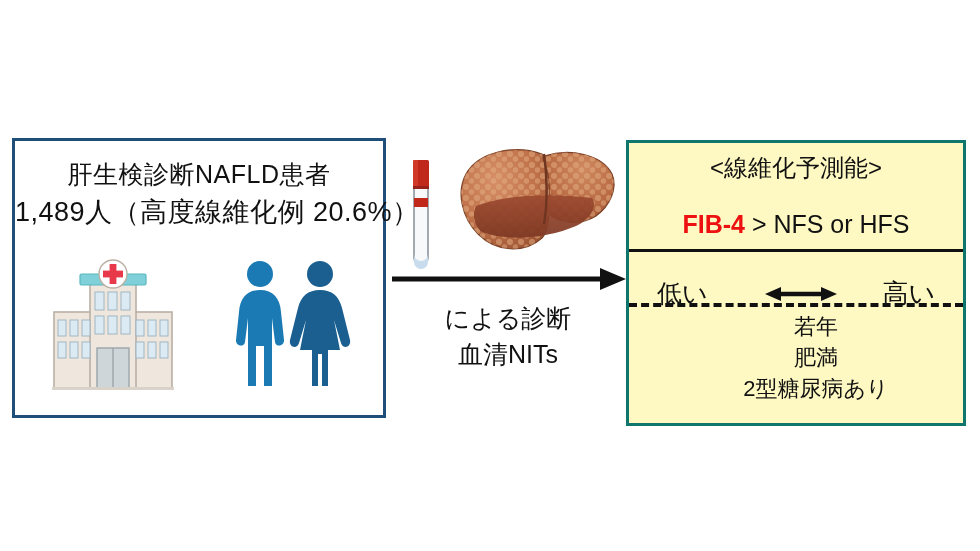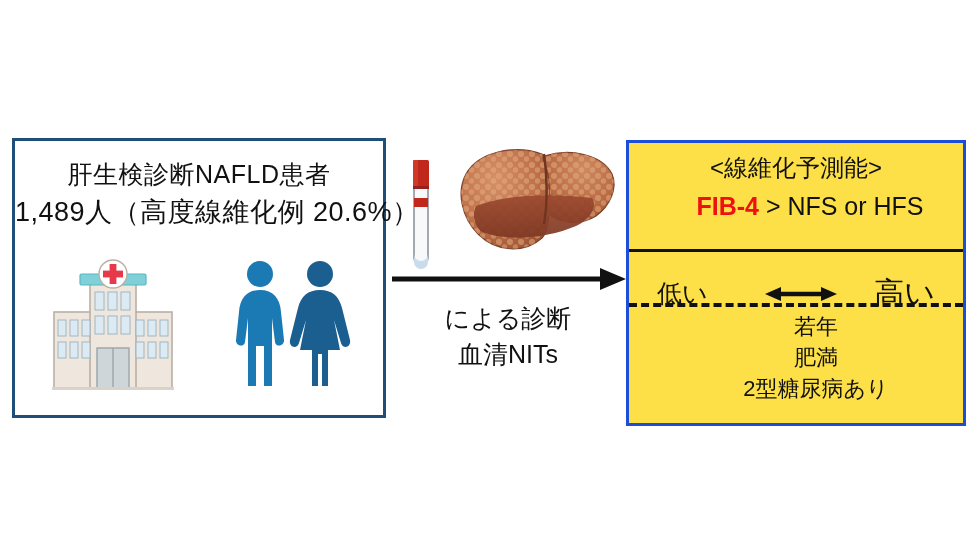--- a/index.html
+++ b/index.html
@@ -41,41 +41,41 @@
   
   .flow-arrow{position:absolute;left:390px;top:266px;width:236px;height:26px;}
   .flow-caption{
     position:absolute;left:388px;top:300px;width:240px;text-align:center;
     font-size:25px;line-height:36px;color:#111;
   }
 
   
   .right-box{
     position:absolute;left:626px;top:140px;width:340px;height:286px;
-    border:3px solid #1d4ed8;background:#fde047;box-sizing:border-box;
+    border:3px solid #0f766e;background:#fef9c3;box-sizing:border-box;
   }
   .rb-title{
     position:absolute;left:0;top:8px;width:100%;text-align:center;
     font-size:24px;line-height:34px;color:#111;white-space:nowrap;
   }
   .rb-formula{
-    position:absolute;left:0;top:46px;width:100%;text-align:center;
-    font-size:25px;line-height:34px;color:#111;white-space:nowrap;margin-left:14px;
+    position:absolute;left:0;top:64px;width:100%;text-align:center;
+    font-size:25px;line-height:34px;color:#111;white-space:nowrap;
   }
   .rb-formula .fib4{color:#ee1111;font-weight:bold;}
   .rb-rule-solid{
     position:absolute;left:0;top:106px;width:100%;height:0;
     border-top:3px solid #111;
   }
   .rb-scale{position:absolute;left:0;top:112px;width:100%;height:46px;margin-top:16px;}
   .rb-scale .lbl-low{
     position:absolute;left:28px;top:2px;font-size:25px;line-height:40px;color:#111;
   }
   .rb-scale .lbl-high{
-    position:absolute;right:28px;top:2px;font-size:30px;line-height:40px;color:#111;
+    position:absolute;right:28px;top:2px;font-size:26px;line-height:40px;color:#111;
   }
   .rb-scale .dbl-arrow{position:absolute;left:136px;top:14px;width:72px;height:18px;}
   .rb-rule-dashed{
     position:absolute;left:0;top:160px;width:100%;height:0;
     border-top:4px dashed #111;
   }
   .rb-cols{
     position:absolute;left:0;top:168px;width:100%;height:110px;
     display:flex;
   }

